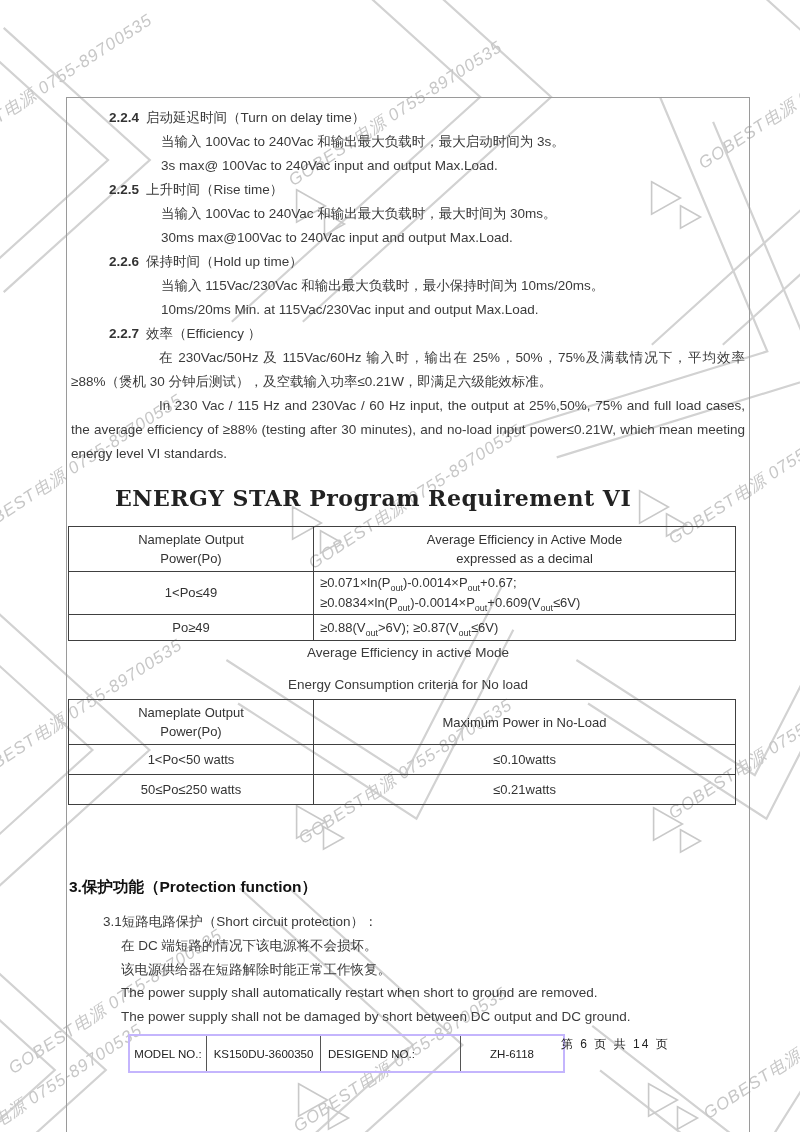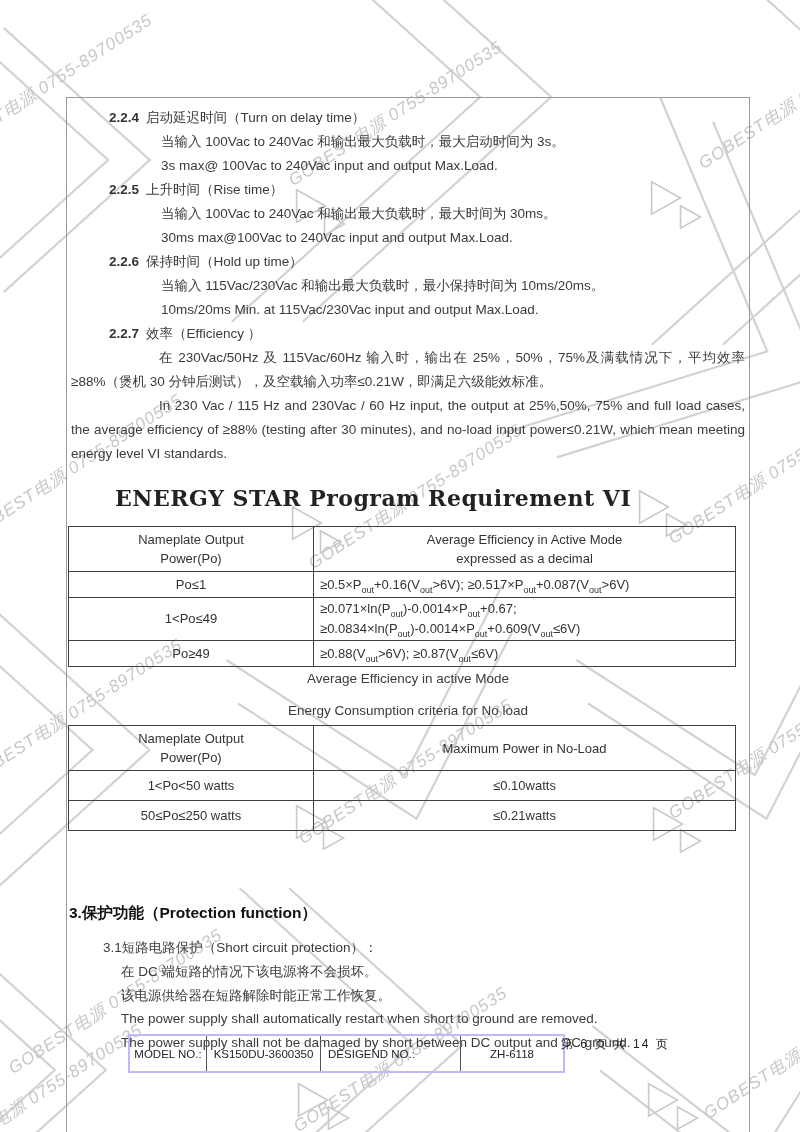--- a/index.html
+++ b/index.html
@@ -173,26 +173,20 @@
         <tr>
           <td class="col-po hdr-cell">
             <div>Nameplate Output</div>
             <div>Power(Po)</div>
           </td>
           <td class="hdr-cell">
             <div>Average Efficiency in Active Mode</div>
             <div>expressed as a decimal</div>
           </td>
         </tr>
-        <tr class="row-short">
-          <td class="col-po">Po≤1</td>
-          <td class="col-val">
-            <div>≥0.5×P<sub>out</sub>+0.16(V<sub>out</sub>&gt;6V); ≥0.517×P<sub>out</sub>+0.087(V<sub>out</sub>&gt;6V)</div>
-          </td>
-        </tr>
         <tr>
           <td class="col-po">1&lt;Po≤49</td>
           <td class="col-val">
             <div>≥0.071×ln(P<sub>out</sub>)-0.0014×P<sub>out</sub>+0.67;</div>
             <div>≥0.0834×ln(P<sub>out</sub>)-0.0014×P<sub>out</sub>+0.609(V<sub>out</sub>≤6V)</div>
           </td>
         </tr>
         <tr class="row-short">
           <td class="col-po">Po≥49</td>
           <td class="col-val">

